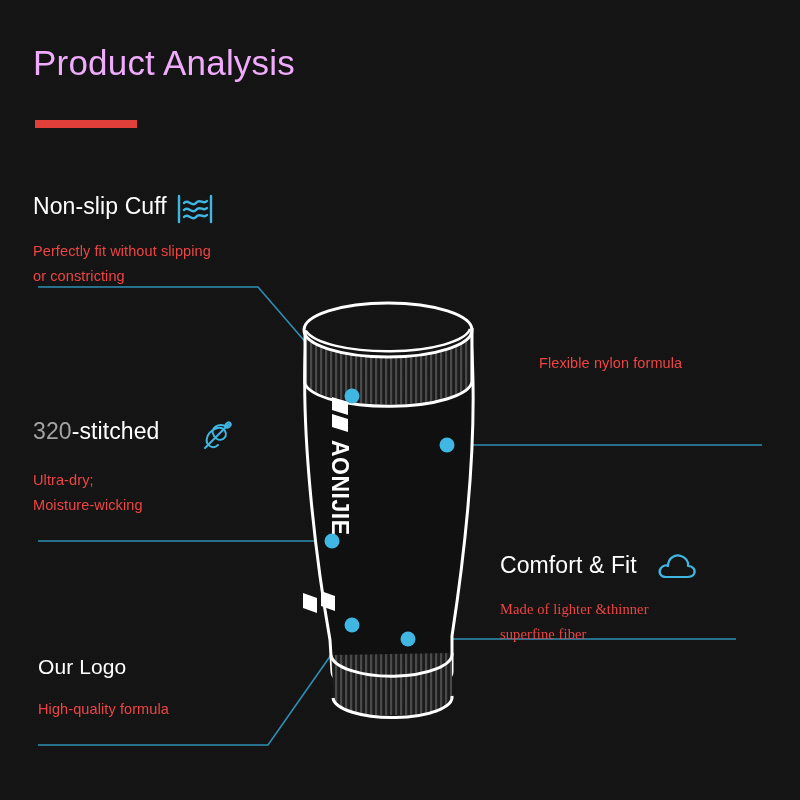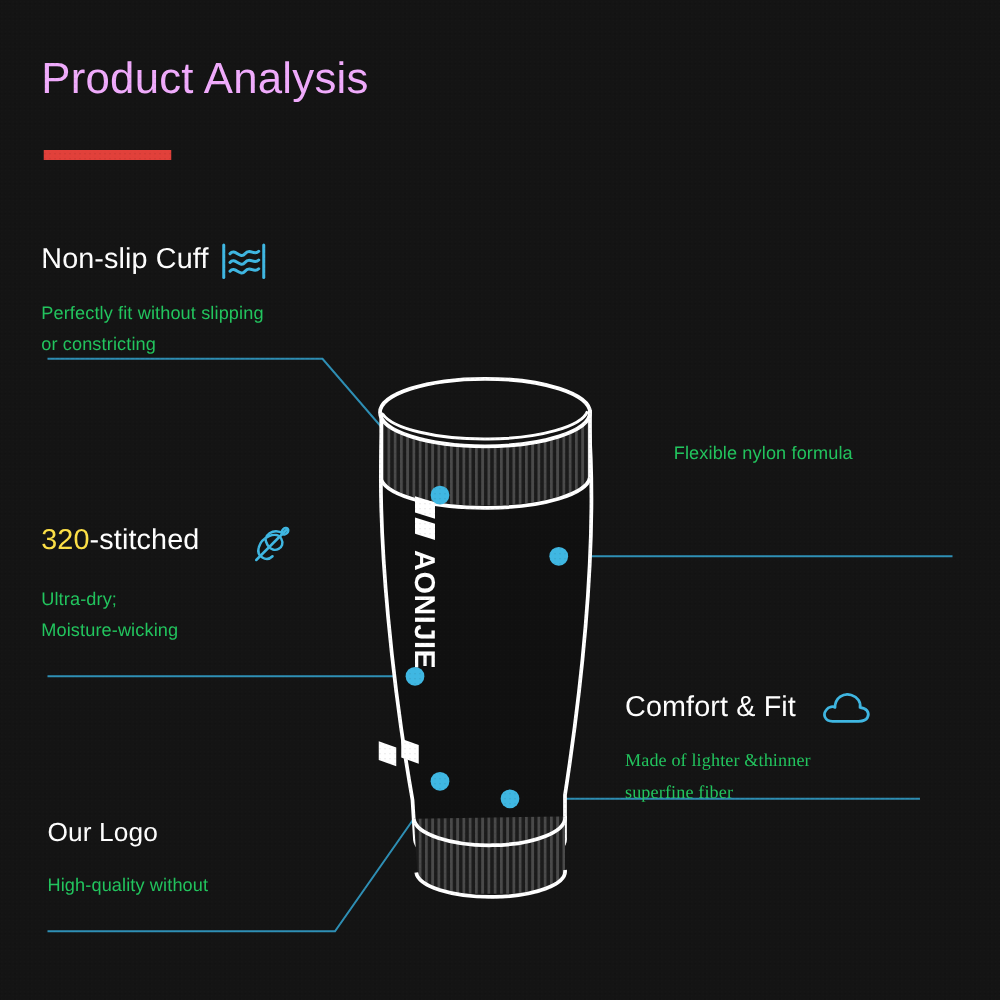--- a/index.html
+++ b/index.html
@@ -57,26 +57,26 @@
     display: flex;
     gap: 9px;
     white-space: nowrap;
   }
   .callout .head-text {
     font-size: 23px;
     font-weight: 400;
     color: #ffffff;
     letter-spacing: 0.1px;
   }
-  .callout .head-text .num { color: #fde047; }
+  .callout .head-text .num { color: #a3a3a3; }
   .callout .desc {
     margin-top: 14px;
     font-size: 14.5px;
     line-height: 1.72;
-    color: #22c55e;
+    color: #ef4444;
     letter-spacing: 0.1px;
     white-space: pre-line;
   }
   .icon-box {
     display: inline-flex;
     align-items: center;
     justify-content: center;
   }
 
   
@@ -227,21 +227,21 @@
       </span>
     </div>
     <div class="desc">Ultra-dry;
 Moisture-wicking</div>
   </div>
 
   <div class="callout" id="callout-logo">
     <div class="head">
       <span class="head-text">Our Logo</span>
     </div>
-    <div class="desc">High-quality without</div>
+    <div class="desc">High-quality formula</div>
   </div>
 
   <div class="callout" id="callout-tear">
     <div class="desc">Flexible nylon formula</div>
   </div>
 
   <div class="callout" id="callout-comfort">
     <div class="head">
       <span class="head-text">Comfort &amp; Fit</span>
       <span class="icon-box" style="margin-left:10px;">

